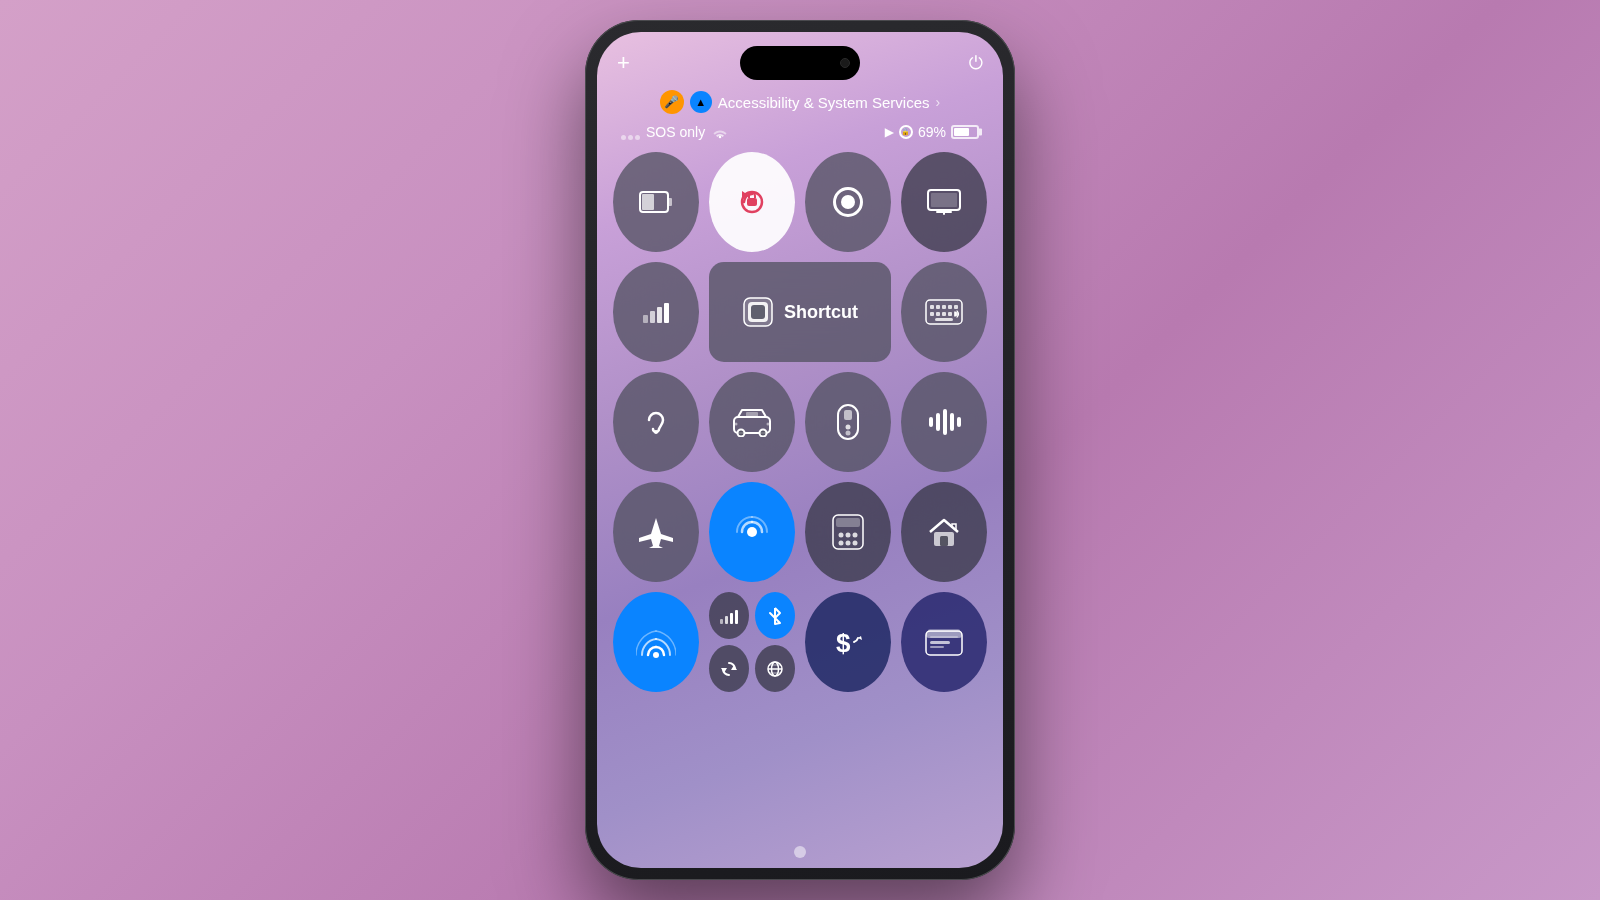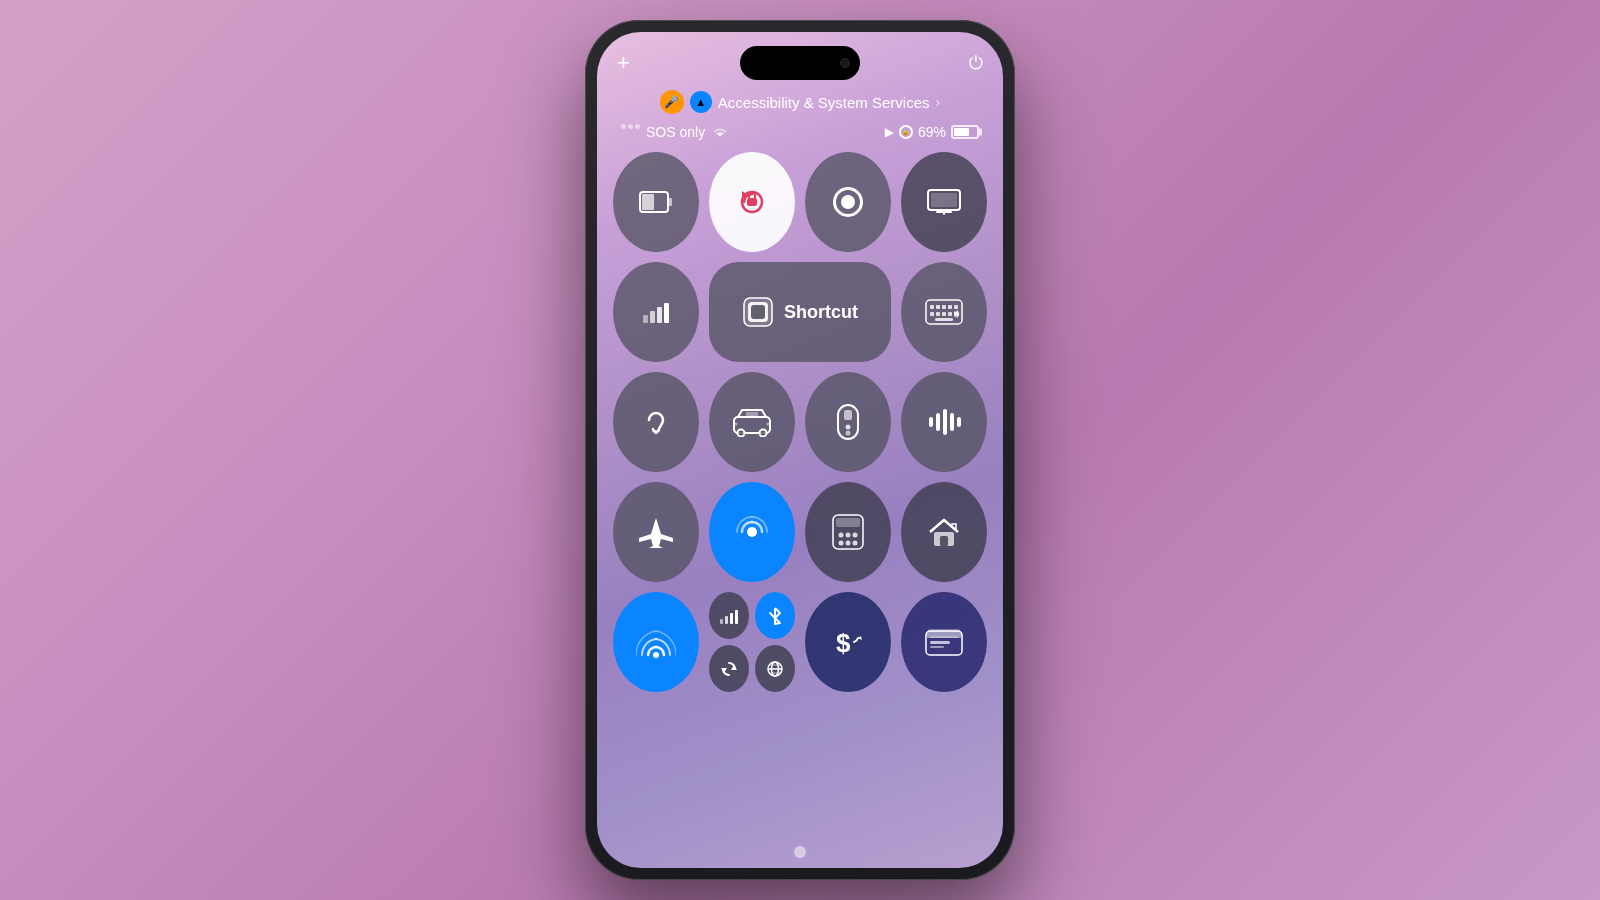--- a/index.html
+++ b/index.html
@@ -130,21 +130,21 @@
       left: 0;
       right: 0;
       display: flex;
       align-items: center;
       justify-content: space-between;
       padding: 0 24px;
       z-index: 5;
     }
     .status-left {
       display: flex;
-      align-items: flex-start;
+      align-items: flex-end;
       gap: 6px;
     }
     .status-dots {
       display: flex;
       gap: 2px;
     }
     .status-dot {
       width: 5px;
       height: 5px;
       background: rgba(255,255,255,0.5);
@@ -245,21 +245,21 @@
     }
     .ctrl-btn.dark-gray {
       background: rgba(55, 55, 70, 0.75);
       backdrop-filter: blur(20px);
     }
 
     
     .ctrl-btn-wide {
       width: 210px;
       height: 100px;
-      border-radius: 30px;
+      border-radius: 15px;
       display: flex;
       align-items: center;
       justify-content: center;
       gap: 10px;
       cursor: pointer;
       background: rgba(80, 80, 95, 0.75);
       backdrop-filter: blur(20px);
     }
     .ctrl-btn-wide .btn-label {
       color: white;

